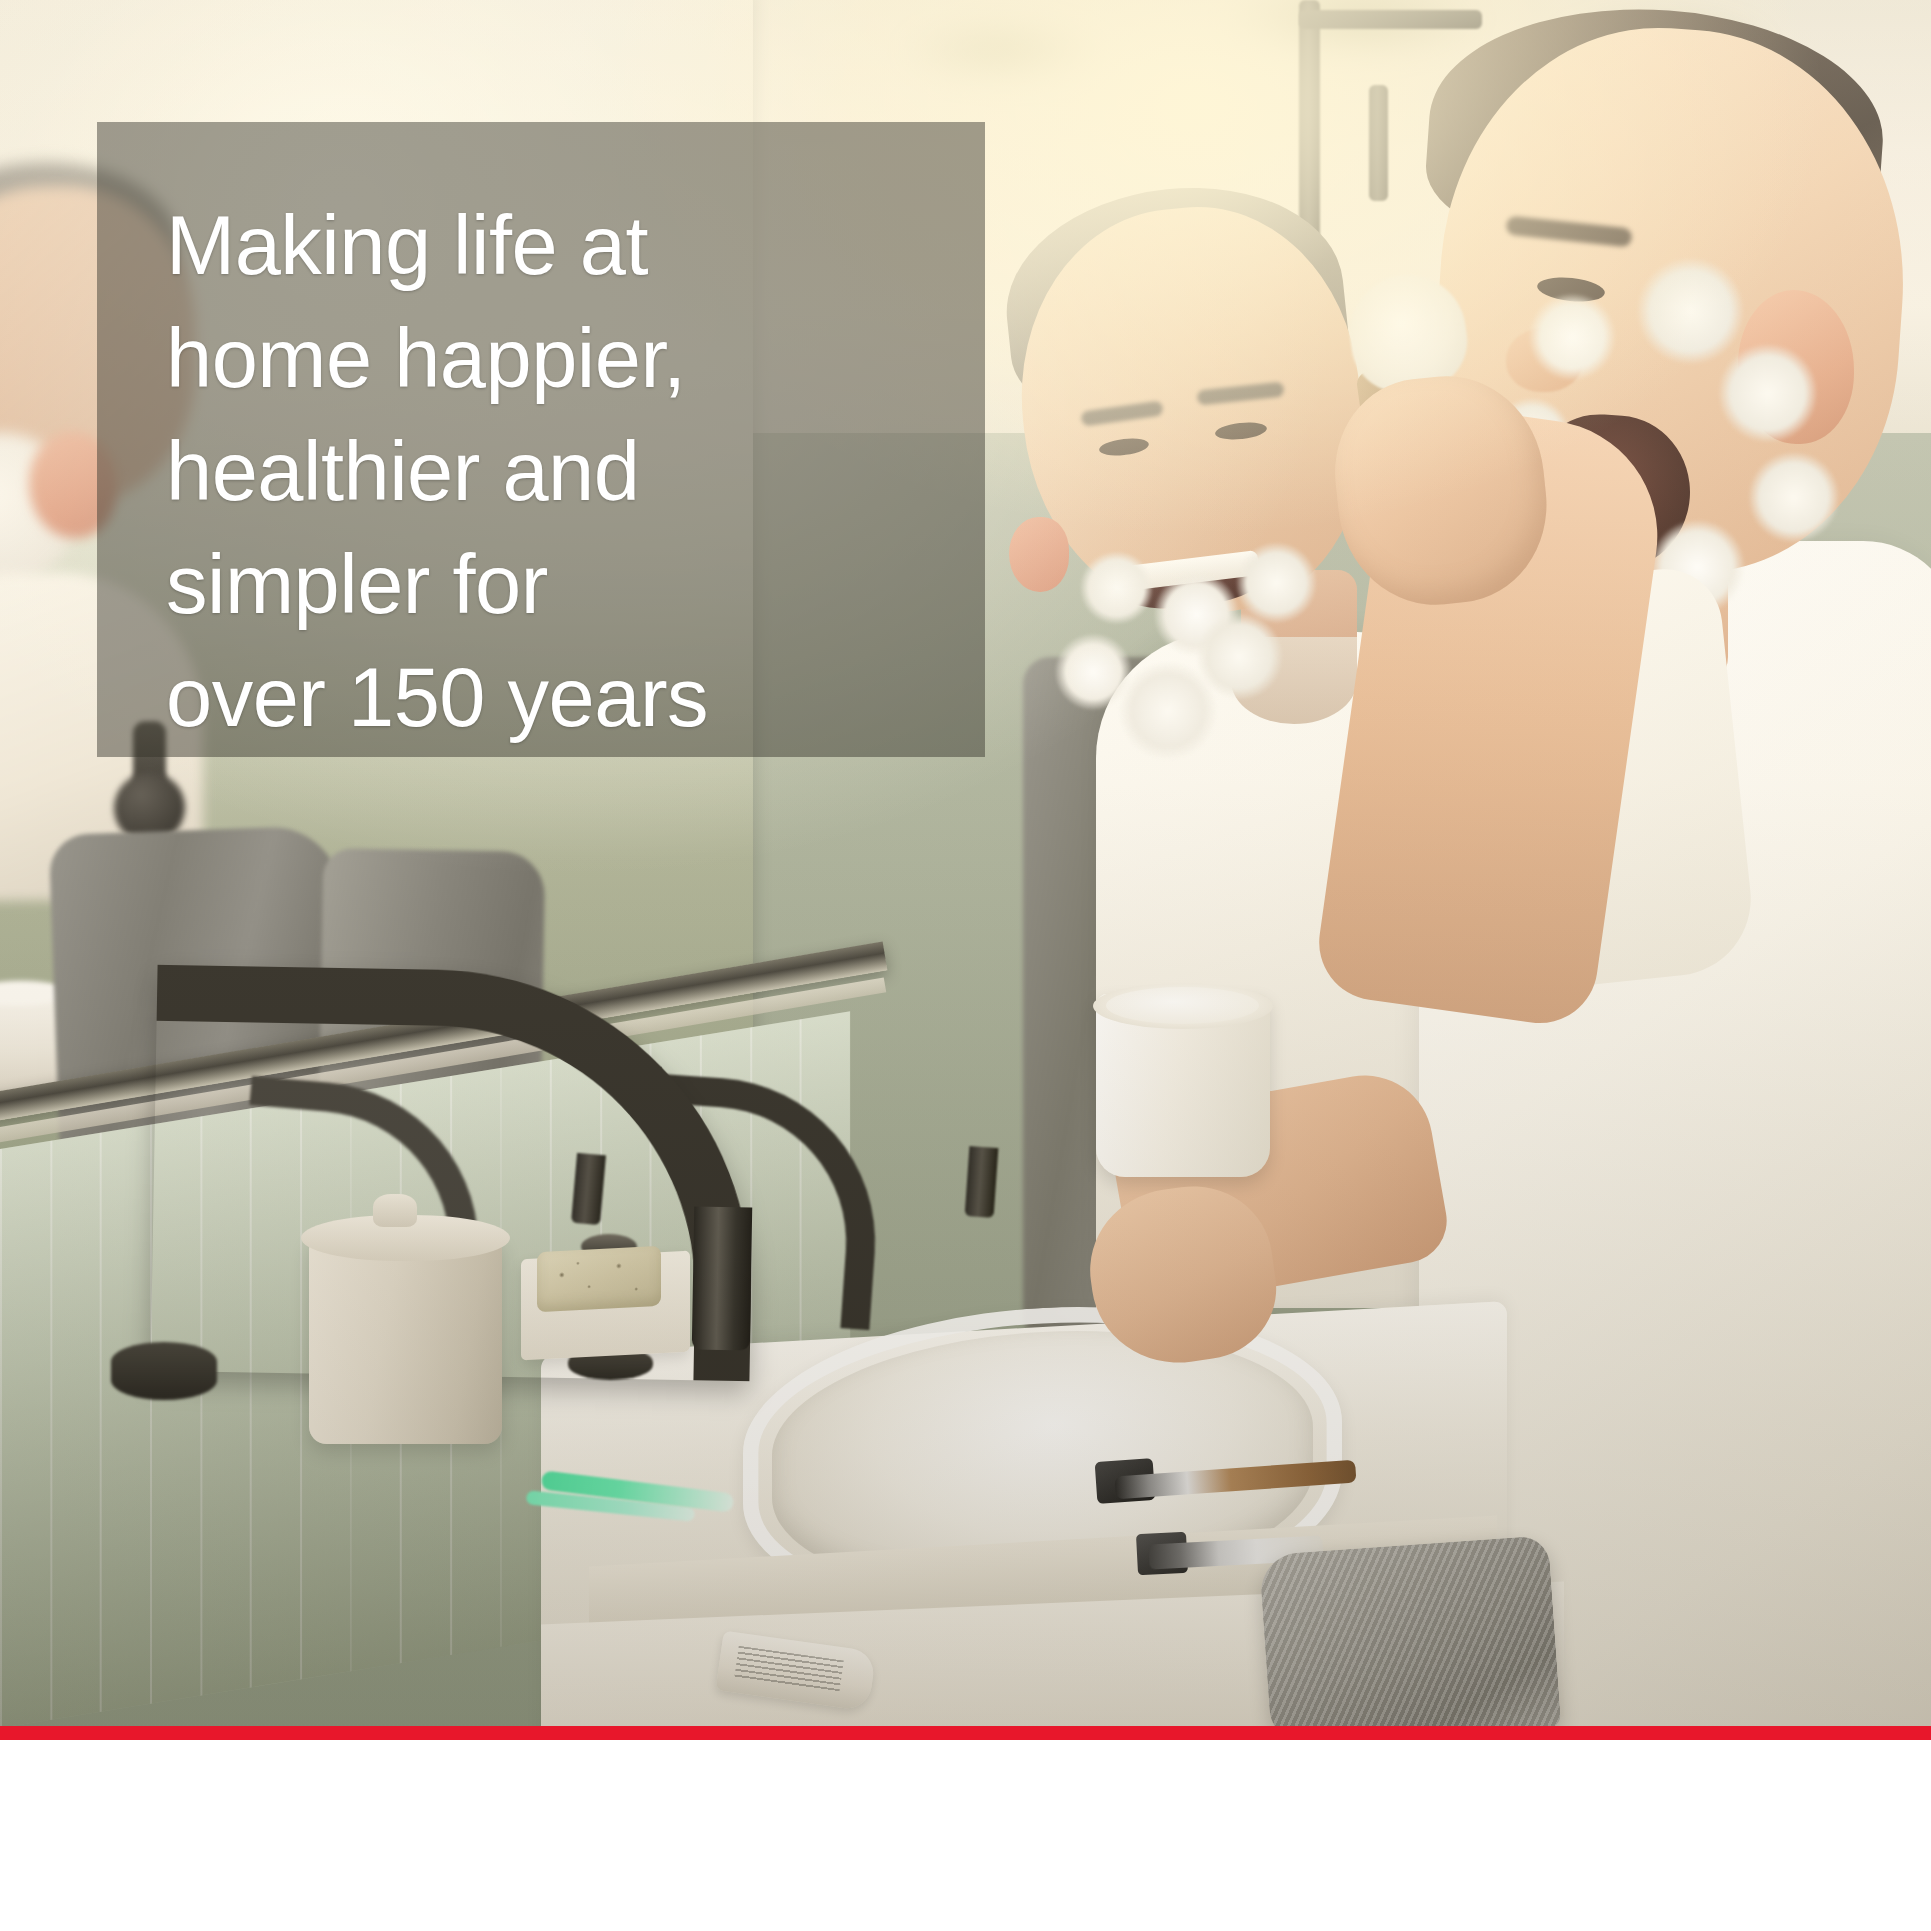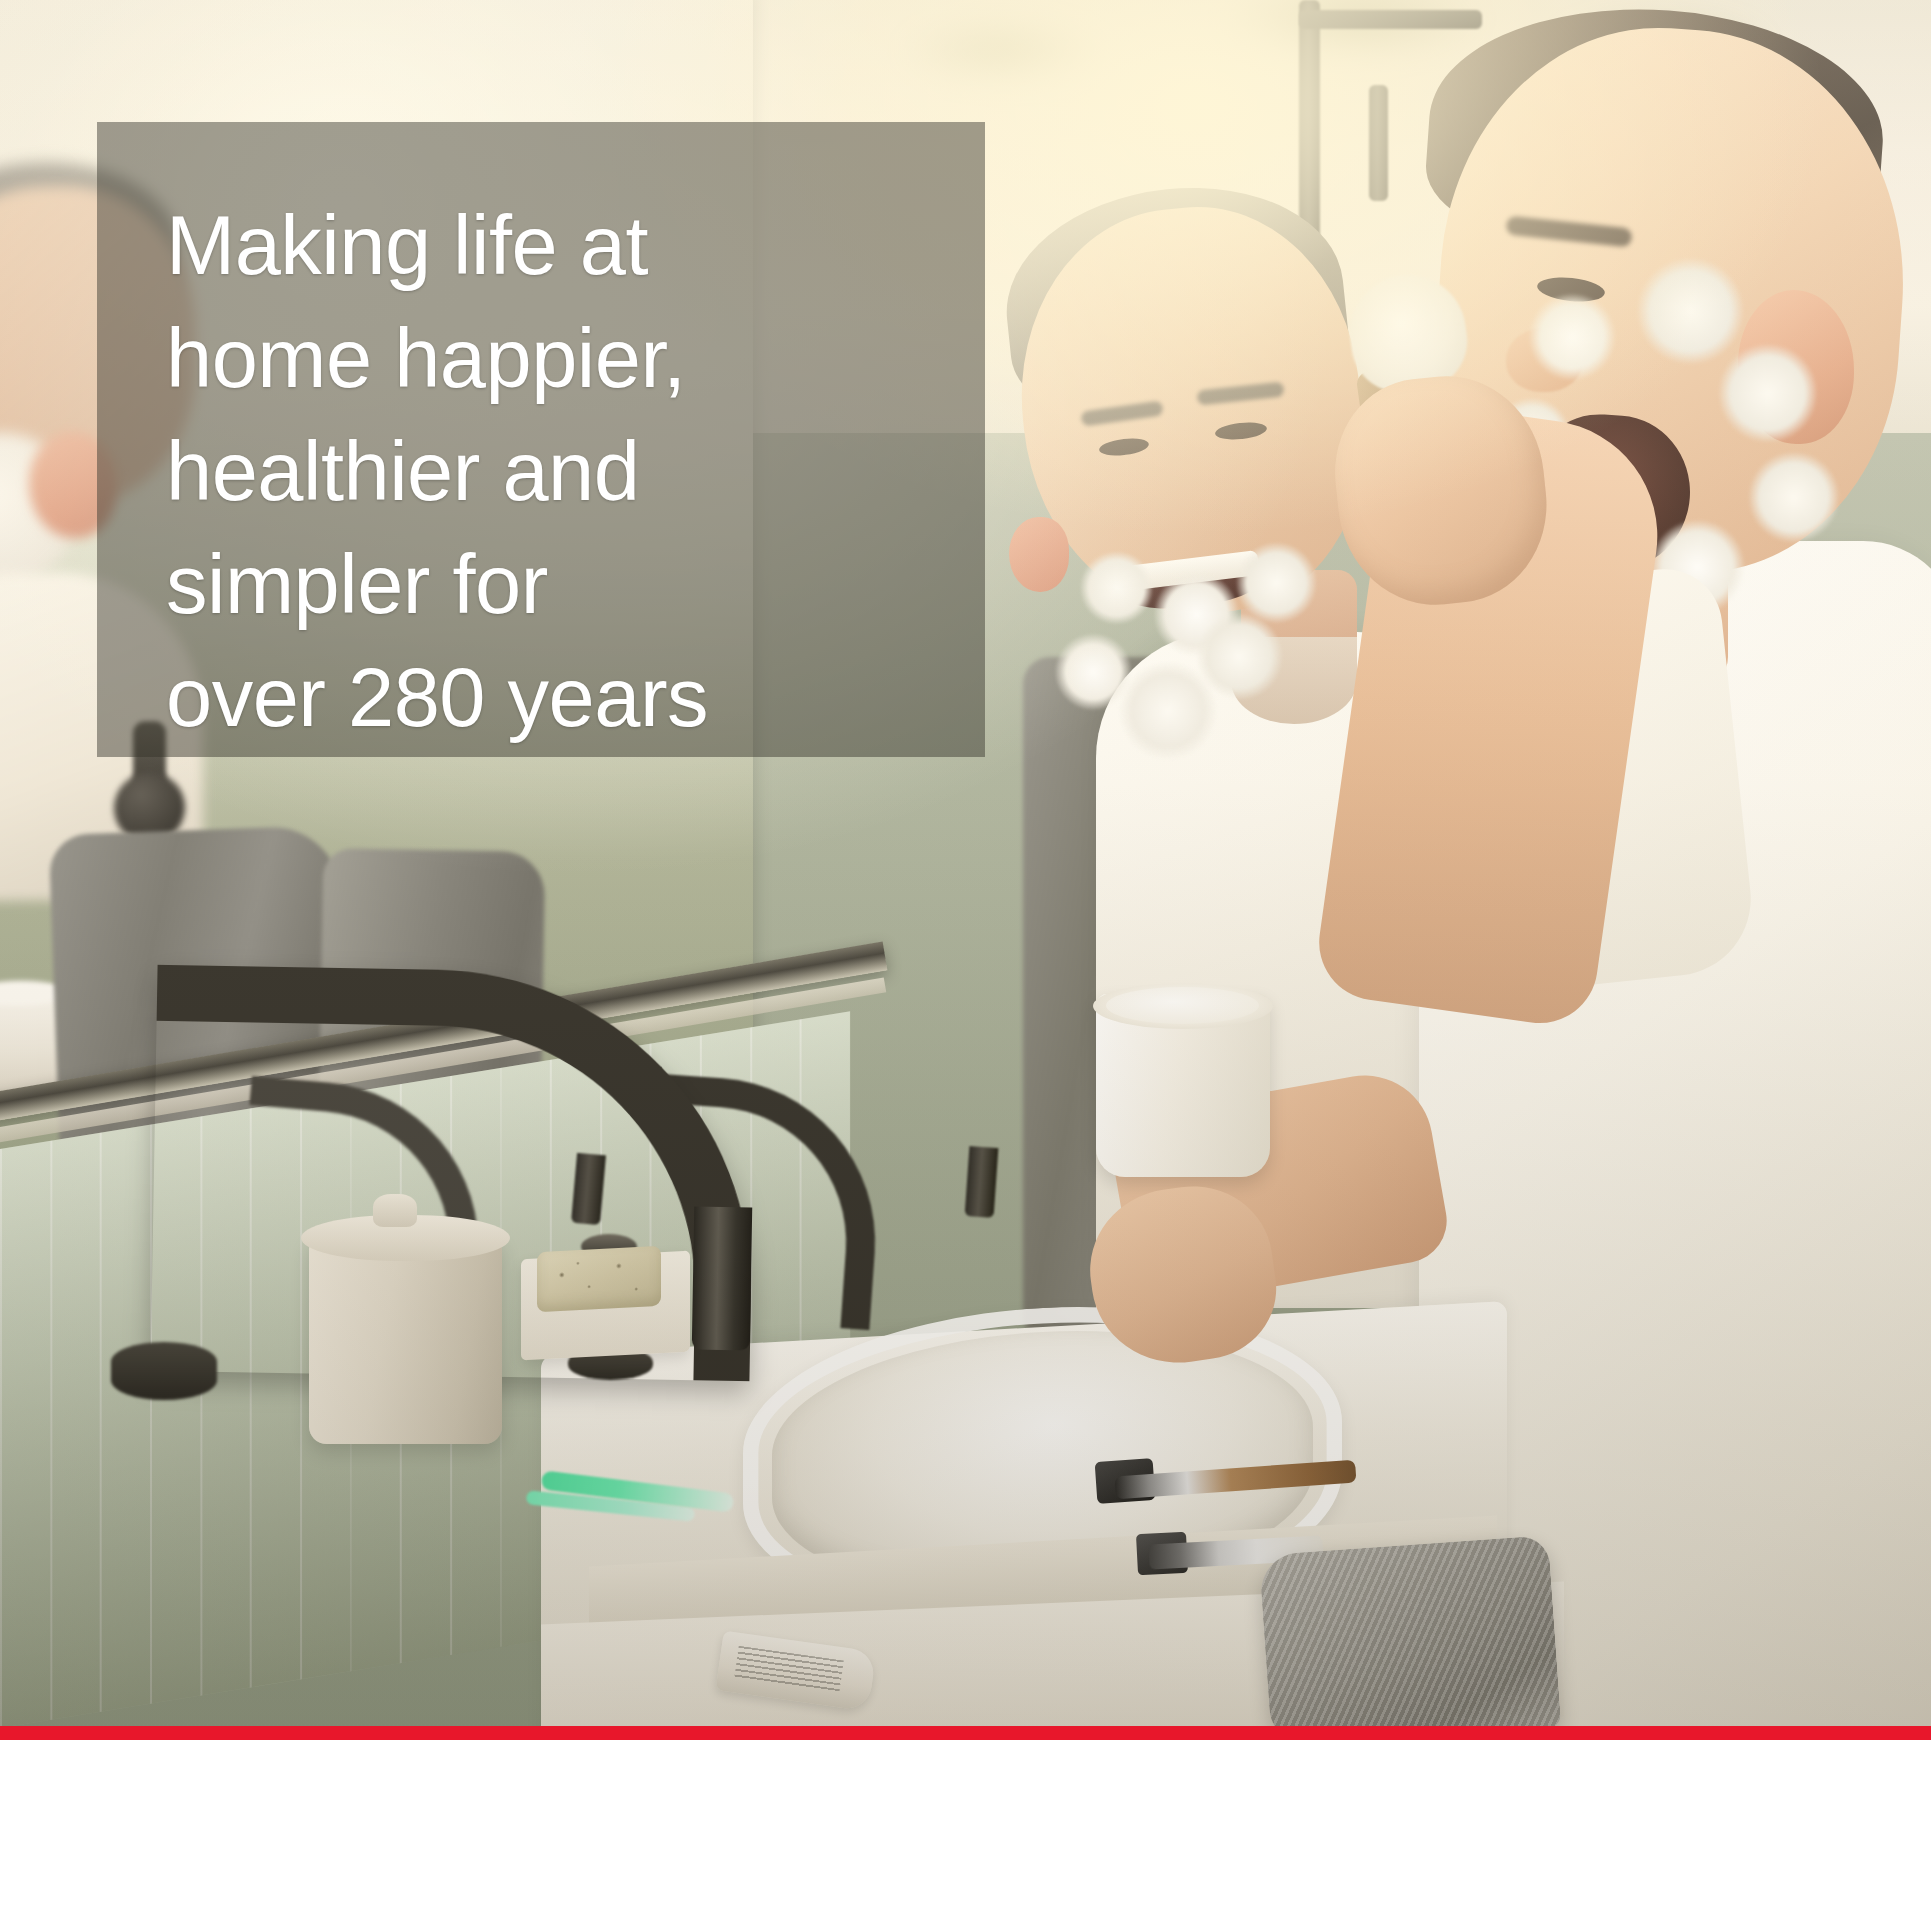--- a/index.html
+++ b/index.html
@@ -729,21 +729,21 @@
     <div class="tube-txt"></div>
     <div class="washcloth"></div>
 
     <div class="sunwash"></div>
 
     <div class="overlay"></div>
     <div class="overlay-text">Making life at
 home happier,
 healthier and
 simpler for
-over 280 years</div>
+over 150 years</div>
 
   </div>
 
   <div class="red-bar"></div>
   <div class="footer">
     
   </div>
 
 </div>
 

